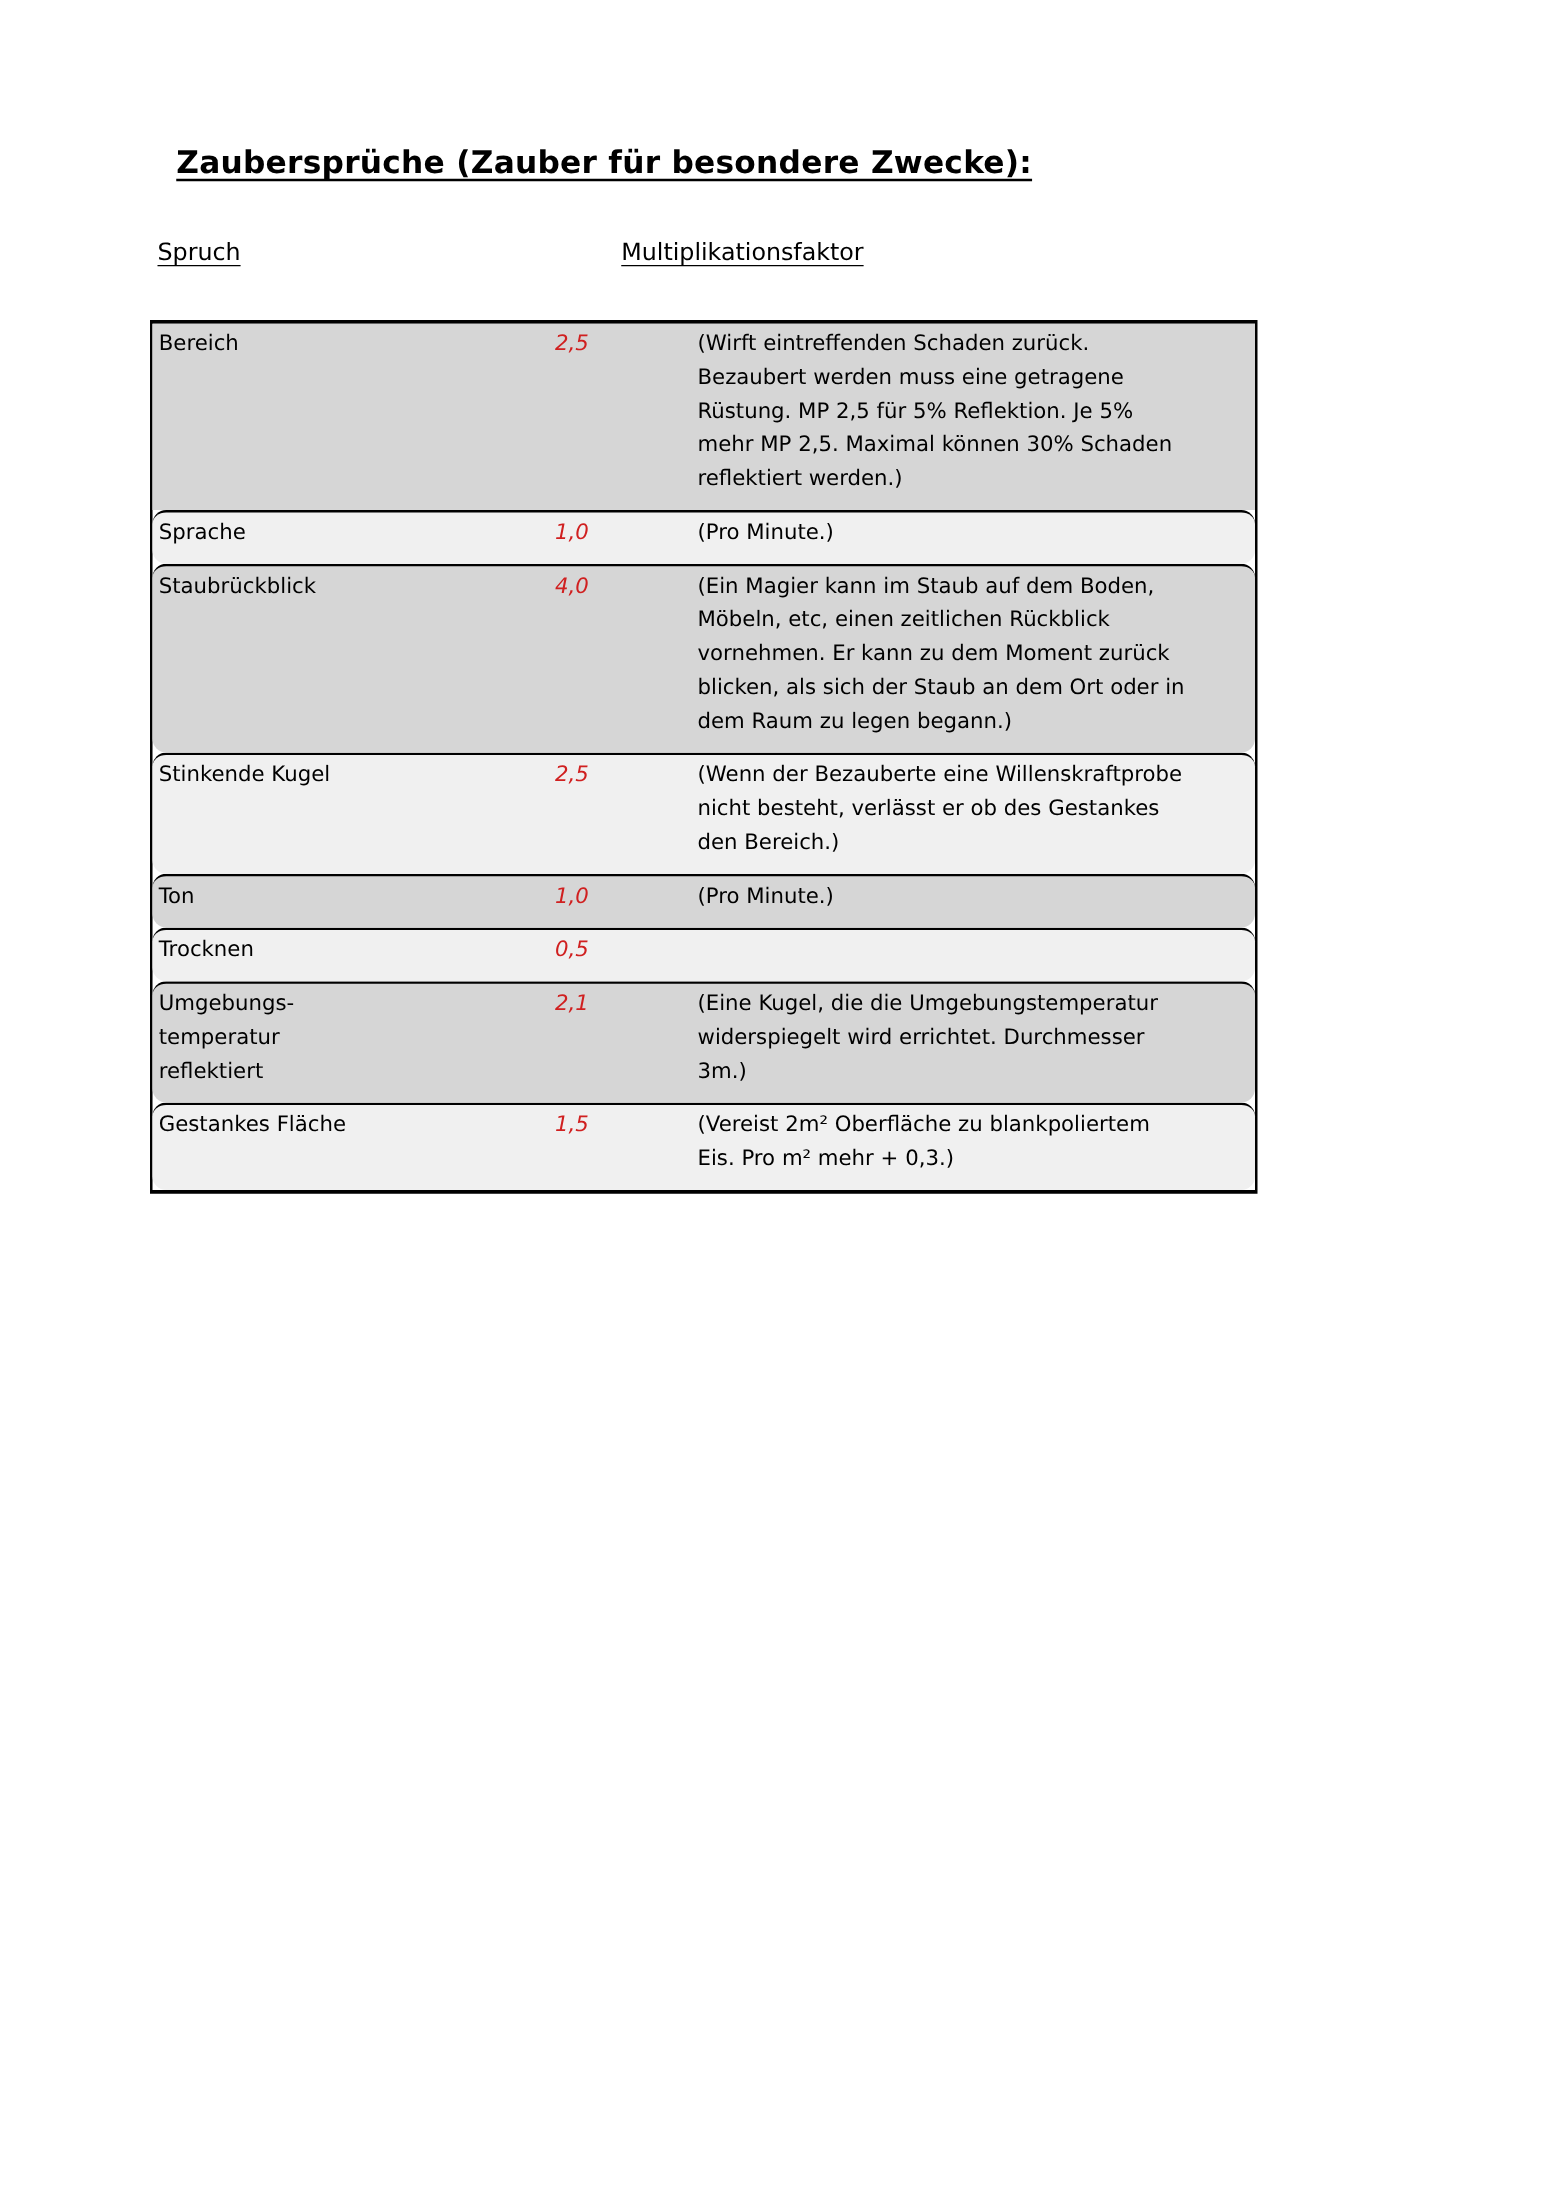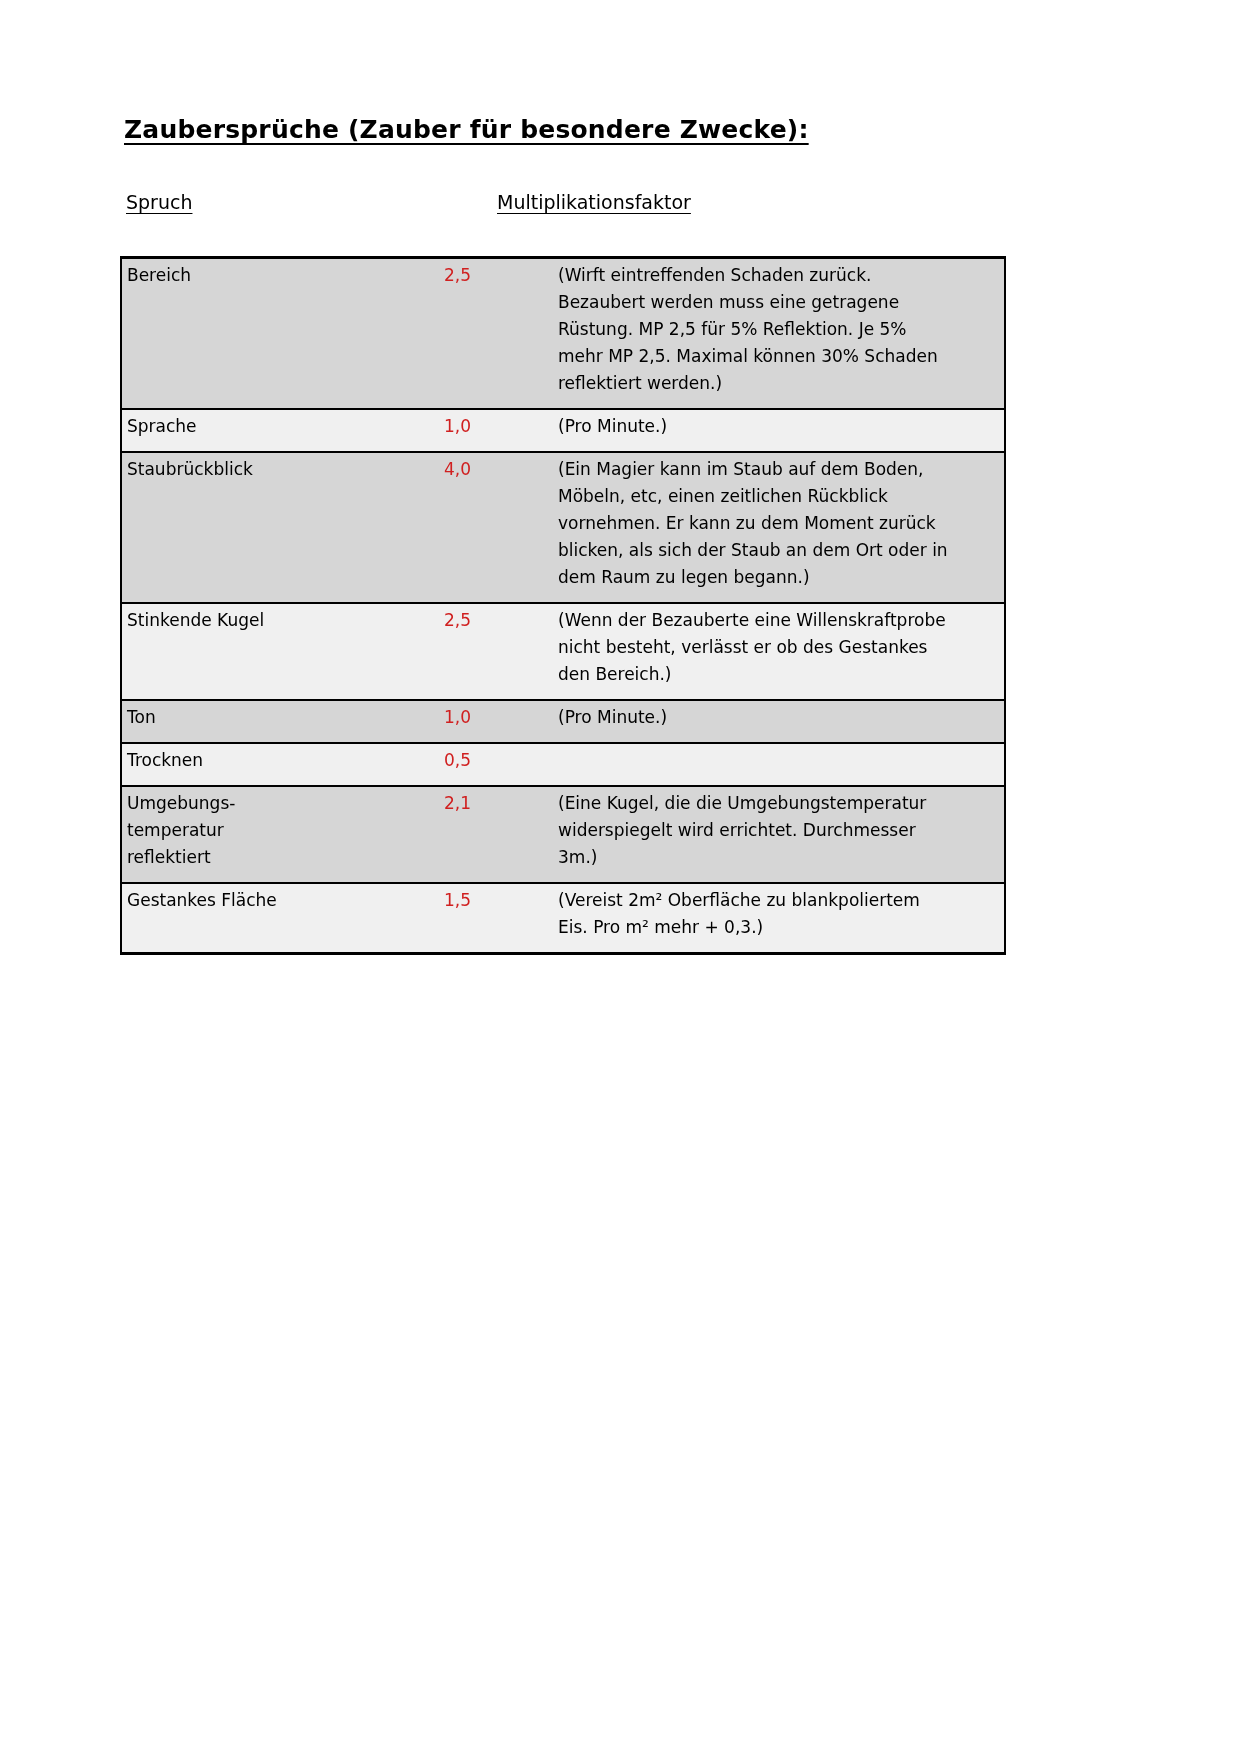--- a/index.html
+++ b/index.html
@@ -10,21 +10,21 @@
     font-family: "DejaVu Sans", "Liberation Sans", sans-serif;
     color: #000000;
     position: relative;
     overflow: hidden;
   }
   .page {
     padding: 115px 0 0 120px;
     width: 1240px;
   }
   .doc-title {
-    margin-left: 4px;
+    margin-left: 21px;
     font-size: 25px;
     font-weight: bold;
     text-decoration: underline;
     text-underline-offset: 5px;
     text-decoration-thickness: 2px;
     letter-spacing: 0.2px;
   }
   .col-headers {
     margin-left: 6px;
     margin-top: 47px;
@@ -44,31 +44,32 @@
     border: 2px solid #000000;
     border-top-width: 3px;
     border-bottom-width: 3px;
   }
   .row {
     display: flex;
     font-size: 17px;
     line-height: 27px;
     padding: 3px 0 11px 0;
   }
-  .row + .row { border-top: 2px solid #000000; }
+  .row + .row { border-top: 2px solid #000000; border-radius: 11px; }
   .row.dark  { background: #d6d6d6; }
   .row.light { background: #f0f0f0; }
   .cell-spell {
     width: 322px;
     padding-left: 5px;
     white-space: pre-line;
   }
   .cell-factor {
     width: 114px;
     color: var(--factor-red, #d02020);
+    font-style: italic;
   }
   .cell-desc {
     flex: 1;
     padding-right: 6px;
     white-space: pre-line;
   }
 </style>
 </head>
 <body style="--factor-red: #d02020;">
 

